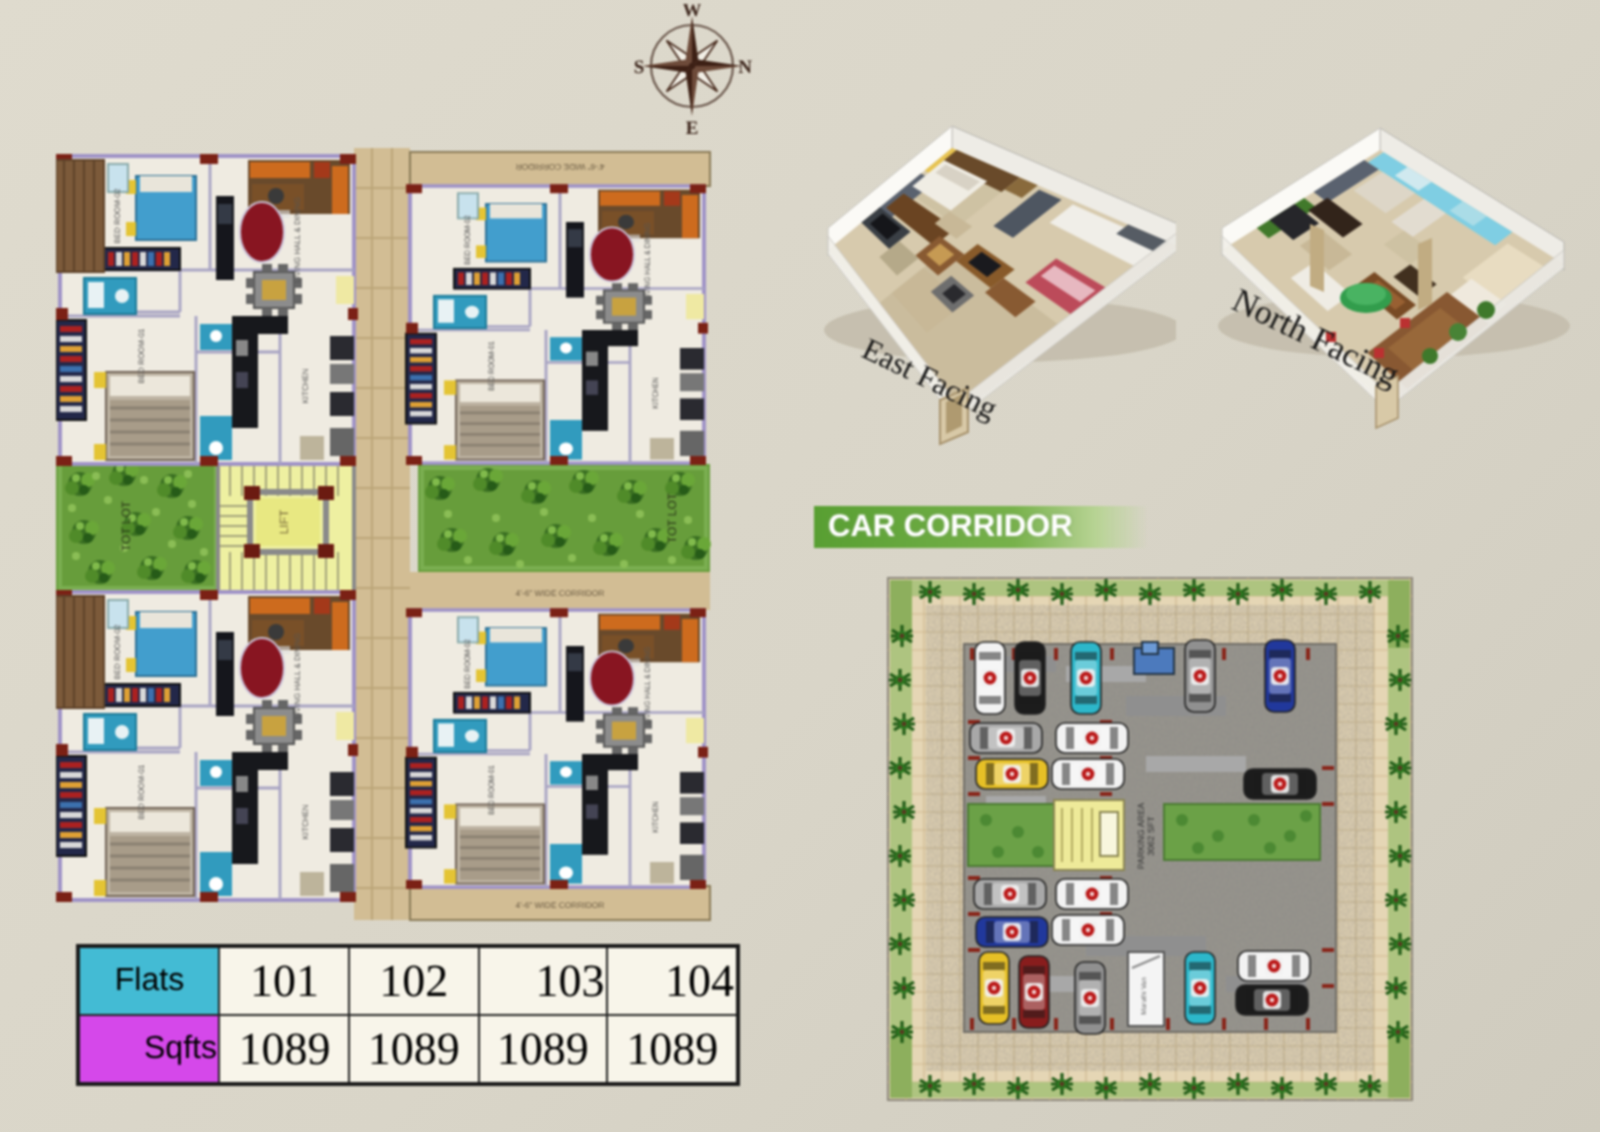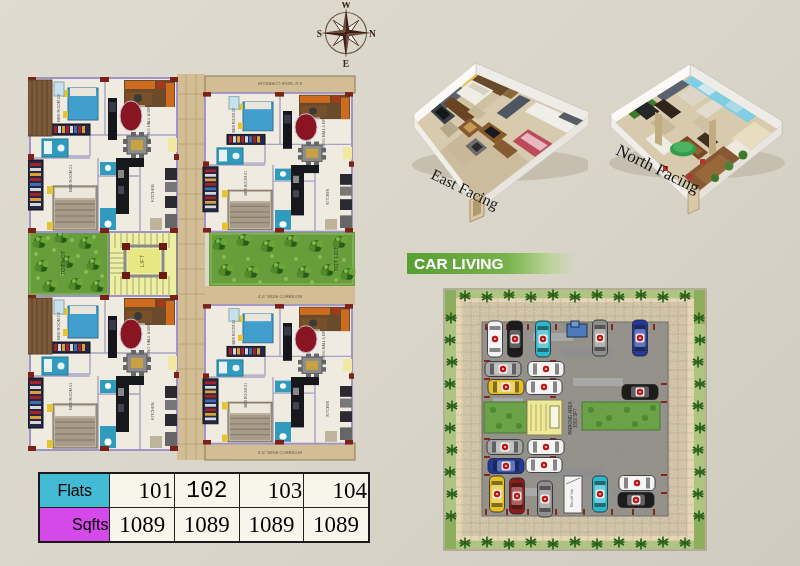--- a/index.html
+++ b/index.html
@@ -7,21 +7,21 @@
   background:linear-gradient(135deg,#dfdbce 0%,#d9d5c8 55%,#cfcbbe 100%);}
 .abs{position:absolute;}
 #wrap{position:absolute;left:0;top:0;width:800px;height:566px;filter:blur(0.4px) saturate(0.96);}
 .titlebar{height:21px;color:#fff;font-weight:bold;font-size:15.5px;line-height:21px;padding-left:7px;letter-spacing:0px;text-shadow:0 0 2px rgba(180,120,160,0.6);}
 #t1{left:18px;top:8px;width:222px;background:linear-gradient(90deg,#cc5598 0%,#d36ba6 58%,#e7b0cc 80%,rgba(222,216,206,0) 100%);}
 #t2{left:408px;top:8px;width:172px;background:linear-gradient(90deg,#cc5598 0%,#d36ba6 58%,#e7b0cc 80%,rgba(222,216,206,0) 100%);}
 #t3{left:407px;top:253px;width:160px;background:linear-gradient(90deg,#56a02e 0%,#76b348 60%,#b8d494 85%,rgba(222,216,206,0) 100%);text-shadow:0 0 2px rgba(120,160,100,0.6);}
 </style></head>
 <body>
 <div id="wrap">
-<div class="abs titlebar" id="t3">CAR LIVING</div>
+<div class="abs titlebar" id="t3">CAR CORRIDOR</div>
 
 <div class="abs" style="left:316px;top:2px;width:60px;height:66px;">
 <svg width="60" height="66" viewBox="0 0 60 66">
   <circle cx="30" cy="31" r="20.5" fill="none" stroke="#6a564a" stroke-width="1.1"></circle>
   <g>
     <g transform="rotate(45 30 31)">
       <path d="M30 13 L33 28.5 L30 31 L27 28.5 Z" fill="#f2efe6" stroke="#4a2c1e" stroke-width="0.9"></path>
       <path d="M30 49 L33 33.5 L30 31 L27 33.5 Z" fill="#f2efe6" stroke="#4a2c1e" stroke-width="0.9"></path>
       <path d="M12 31 L27.5 34 L30 31 L27.5 28 Z" fill="#f2efe6" stroke="#4a2c1e" stroke-width="0.9"></path>
       <path d="M48 31 L32.5 34 L30 31 L32.5 28 Z" fill="#f2efe6" stroke="#4a2c1e" stroke-width="0.9"></path>
@@ -588,22 +588,22 @@
 <path d="M123 196 L137 190" stroke="#888" stroke-width="1"></path>
 <text x="130" y="210" font-size="3.5" fill="#666" transform="rotate(-90 130 210)" text-anchor="middle" font-family="Liberation Sans,sans-serif">Maruthi Van</text>
 </svg>
 </div>
 
 <div class="abs" style="left:38px;top:472px;width:332px;height:71px;border-radius:11px;">
 <table style="border-collapse:collapse;width:332px;height:71px;background:#f8f5ea;border:2px solid #1a1a1a;">
 <tbody>
           <tr>
  <td style="border:1.5px solid #222;background:#3fbcd6;width:46px;text-align:center;font-size:16px;">Flats</td>
- <td class="num" style="border:1.5px solid #222;text-align:right;font-family:'Liberation Serif',serif;font-size:23px;">101</td>
- <td class="num" style="border:1.5px solid #222;text-align:center;font-family:Liberation Mono, monospace;font-size:23px;">102</td>
+ <td class="num" style="border:1.5px solid #222;text-align:center;font-family:'Liberation Serif',serif;font-size:23px;">101</td>
+ <td class="num" style="border:1.5px solid #222;text-align:center;font-family:Liberation Serif, serif;font-size:23px;">102</td>
  <td class="num" style="border:1.5px solid #222;text-align:right;font-family:'Liberation Serif',serif;font-size:23px;">103</td>
  <td class="num" style="border:1.5px solid #222;text-align:right;font-family:'Liberation Serif',serif;font-size:23px;">104</td>
 </tr>
 <tr>
  <td style="border:1.5px solid #222;background:#d946ef;text-align:center;font-size:16px;padding-left:32px;">Sqfts</td>
  <td style="border:1.5px solid #222;text-align:center;font-family:'Liberation Serif',serif;font-size:23px;">1089</td>
  <td style="border:1.5px solid #222;text-align:center;font-family:'Liberation Serif',serif;font-size:23px;">1089</td>
  <td style="border:1.5px solid #222;text-align:center;font-family:'Liberation Serif',serif;font-size:23px;">1089</td>
  <td style="border:1.5px solid #222;text-align:center;font-family:'Liberation Serif',serif;font-size:23px;">1089</td>
 </tr>

